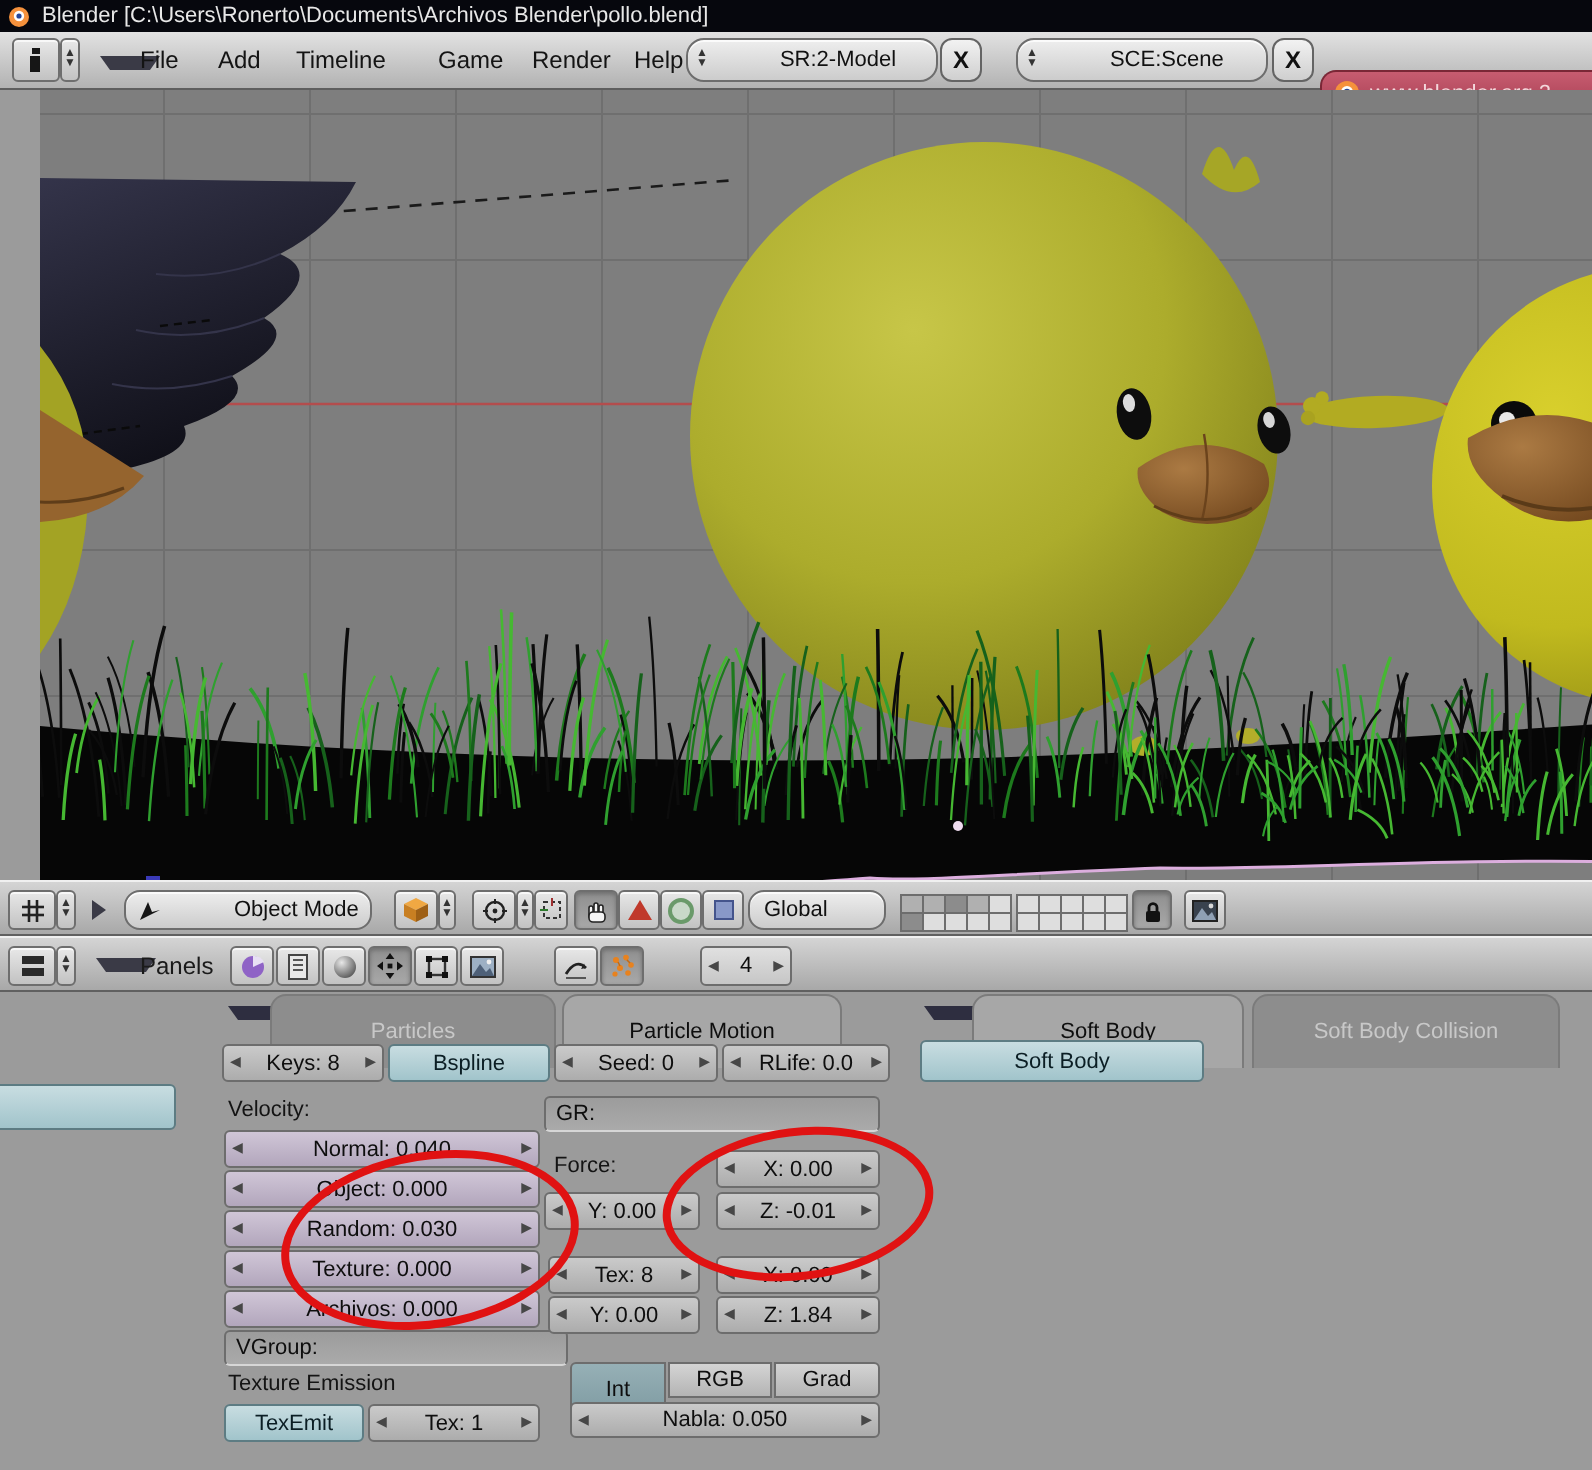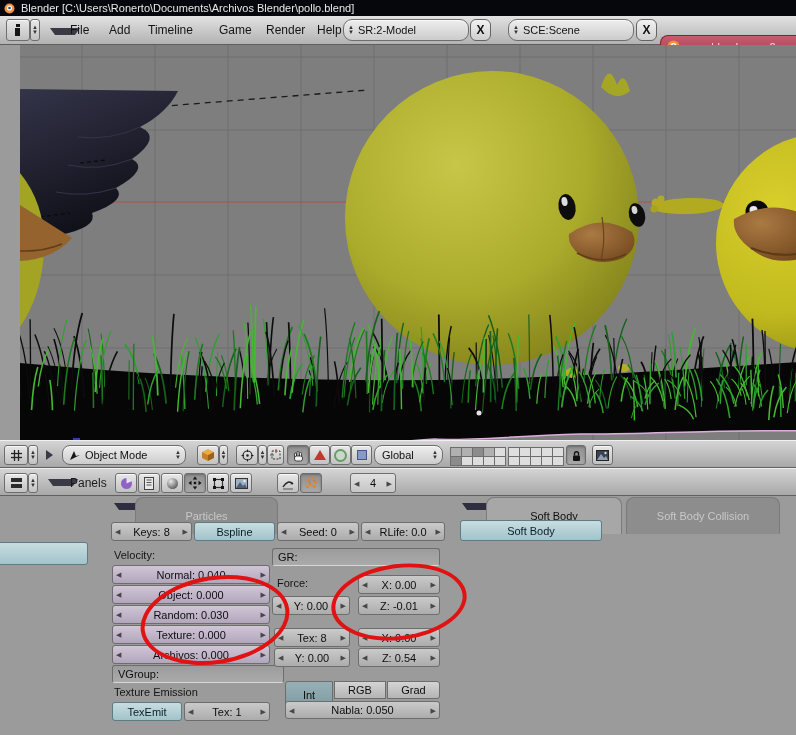--- a/index.html
+++ b/index.html
@@ -12,21 +12,21 @@
             font-size:11px;display:flex;align-items:center;gap:6px;padding-left:4px;
             box-sizing:border-box;white-space:nowrap;}
   
   .menubar{left:0;top:16px;width:796px;height:29px;
            background:linear-gradient(#e2e2e2,#b2b2b2);border-bottom:1px solid #5e5e5e;
            box-sizing:border-box;}
   .menu-item{position:absolute;top:7px;font-size:12px;color:#141414;cursor:default;}
   .combo{position:absolute;display:flex;align-items:center;
          background:linear-gradient(#eeeeee,#cccccc);border:1px solid #6d6d6d;
          border-radius:9px;font-size:11px;color:#111;box-shadow:inset 0 1px 0 #fbfbfb;
-         box-sizing:border-box;white-space:nowrap;}
+         box-sizing:border-box;white-space:nowrap;gap:32px;}
   .updown{display:flex;flex-direction:column;align-items:center;justify-content:center;
           font-size:6px;line-height:5px;color:#333;padding:0 4px;}
   .xbtn{position:absolute;display:flex;align-items:center;justify-content:center;
         background:linear-gradient(#f2f2f2,#cfcfcf);border:1px solid #646464;
         border-radius:6px;font-weight:bold;font-size:12px;color:#111;box-sizing:border-box;}
   .weblink{position:absolute;left:660px;top:19px;width:136px;height:23px;
            background:linear-gradient(#c75c70,#a53c50);border:1px solid #7a2736;border-right:none;
            border-radius:8px 0 0 8px;display:flex;align-items:center;gap:5px;
            padding-left:6px;box-sizing:border-box;color:#f3d8dc;font-size:11px;white-space:nowrap;overflow:hidden;}
   
@@ -763,20 +763,23 @@
   </div>
 
   <div class="abs" style="left:0;top:496px;width:796px;height:239px;background:#9b9b9b">
 
     <div class="tog" style="left:-10px;top:46px;width:98px;height:23px;border-radius:3px"></div>
 
     <div class="abs tri-d" style="left:114px;top:7px;border-top-color:#2e2e40"></div>
     <div class="tab off" style="left:135px;top:1px;width:143px">
         <span>Particles</span>
       </div>
+    <div class="tab on" style="left:281px;top:1px;width:140px">
+        <span>Particle Motion</span>
+      </div>
 
     <div class="num" style="left:111px;top:26px;width:81px;height:19px">
         <span class="ar">◀</span>
         <span class="val">Keys: 8</span>
         <span class="ar">▶</span>
       </div>
     <div class="tog" style="left:194px;top:26px;width:81px;height:19px">
         <span>Bspline</span>
       </div>
     <div class="num" style="left:277px;top:26px;width:82px;height:19px">
@@ -860,21 +863,21 @@
         <span class="val">X: 0.00</span>
         <span class="ar">▶</span>
       </div>
     <div class="num" style="left:274px;top:152px;width:76px;height:19px">
         <span class="ar">◀</span>
         <span class="val">Y: 0.00</span>
         <span class="ar">▶</span>
       </div>
     <div class="num" style="left:358px;top:152px;width:82px;height:19px">
         <span class="ar">◀</span>
-        <span class="val">Z: 0.54</span>
+        <span class="val">Z: 1.84</span>
         <span class="ar">▶</span>
       </div>
 
     <div class="seg on" style="left:285px;top:185px;width:48px;height:28px;border-radius:3px 0 0 3px">
         <span>Int</span>
       </div>
     <div class="seg" style="left:334px;top:185px;width:52px;height:18px">
         <span>RGB</span>
       </div>
     <div class="seg" style="left:387px;top:185px;width:53px;height:18px;border-radius:0 3px 3px 0">

